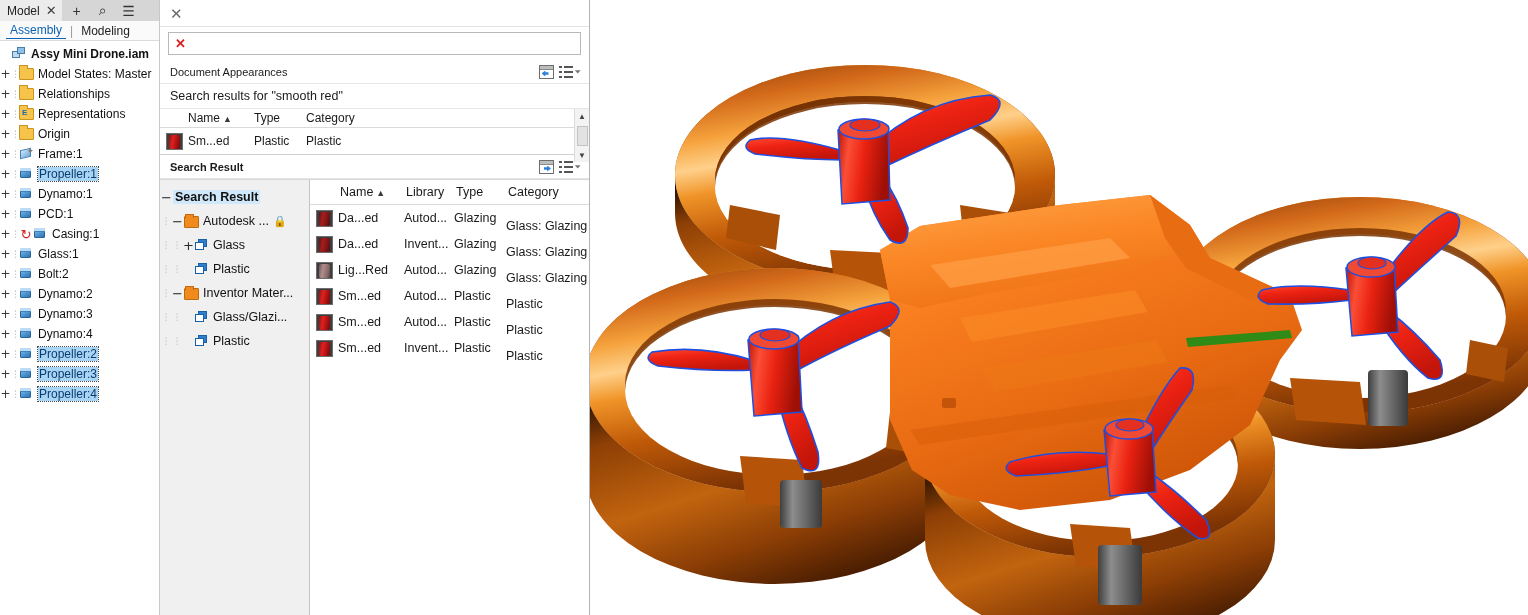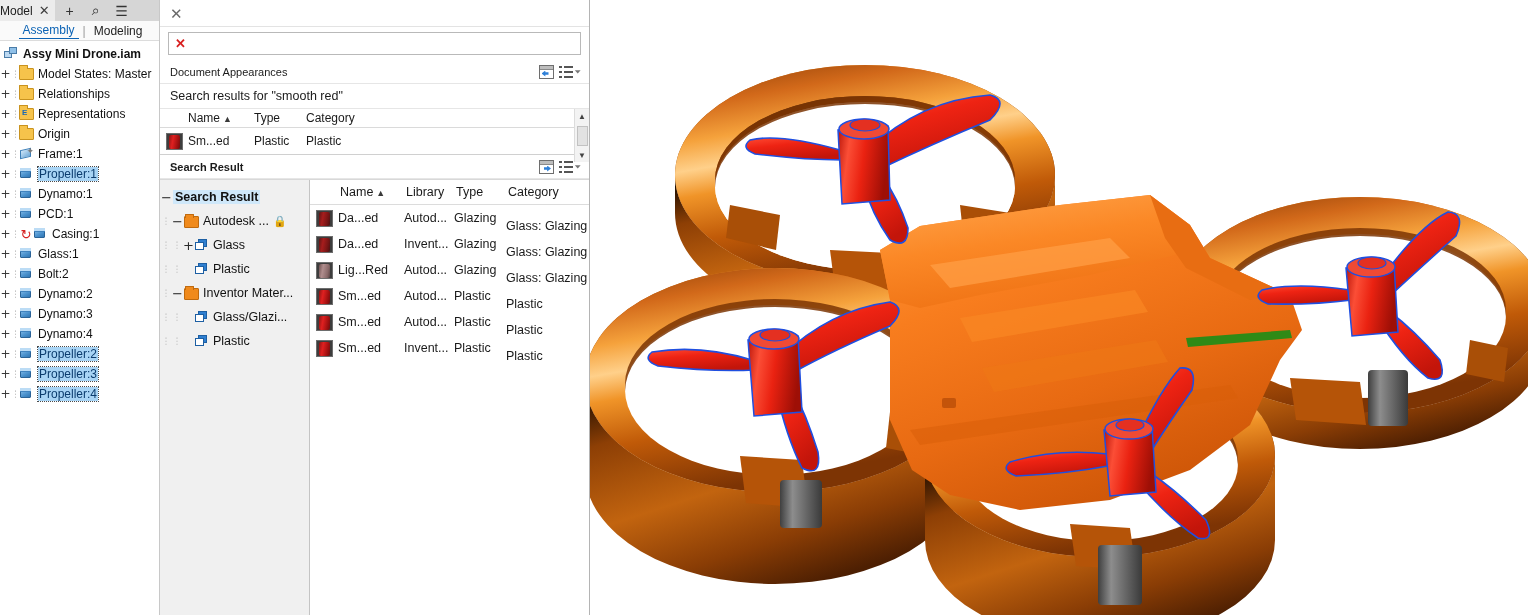--- a/index.html
+++ b/index.html
@@ -23,45 +23,45 @@
     position: relative;
   }
   #model-tabbar {
     height: 21px;
     background: #d6d6d6;
     display: flex; align-items: center;
     position: relative;
   }
   .mtab {
     height: 21px; display: flex; align-items: center;
-    padding: 0 5px 0 0; font-size: 12px; color: #202020;
+    padding: 0 5px 0 7px; font-size: 12px; color: #202020;
     background: #ececec;
   }
   .mtab .lbl { margin-right: 6px; }
   .mtab .xclose {
     font-size: 13px; color: #404040; line-height: 1;
     cursor: pointer; font-weight: 300;
   }
   .mtb-icons { display: flex; align-items: center; gap: 0px; margin-left: 2px; }
   .mtb-btn {
     width: 26px; height: 21px; display: flex; align-items: center;
     justify-content: center; color: #333; font-size: 14px; cursor: pointer;
   }
   #model-subtabs {
     height: 20px; background: #fafafa;
     border-bottom: 1px solid #dcdcdc;
-    display: flex; align-items: center; padding-left: 6px; gap: 0; justify-content: center;
+    display: flex; align-items: center; padding-left: 6px; gap: 0;
   }
   .subtab { font-size: 12px; color: #222; padding: 0 4px; cursor: pointer; }
   .subtab.active { color: #0b63b5; border-bottom: 1px solid #0b63b5; padding-bottom: 1px;}
   .subsep { color: #9a9a9a; margin: 0 4px; }
 
   #model-tree { flex: 1; overflow: hidden; padding-top: 3px; background:#fff;}
   .trow { height: 20px; display: flex; align-items: center; white-space: nowrap; font-size: 12px;}
-  .trow.root { font-weight: bold; padding-left: 4px; }
+  .trow.root { font-weight: bold; padding-left: 12px; }
   .exp {
     width: 11px; text-align: center; color: #3a3a3a; font-size: 12px;
     font-family: "DejaVu Sans", sans-serif; line-height: 1; cursor: pointer; flex:none;
   }
   .dots { width: 8px; color: #b0b0b0; font-size: 9px; overflow:hidden; flex:none; text-align:center;}
   .ico { width: 16px; height: 14px; margin-right: 3px; flex: none; position: relative; }
   .tlabel { color: #111; }
   .tlabel.sel {
     background: #a8d4f5; color: #0b3c6e; outline: 1px dotted #4a4a4a;
     padding: 0 1px;

